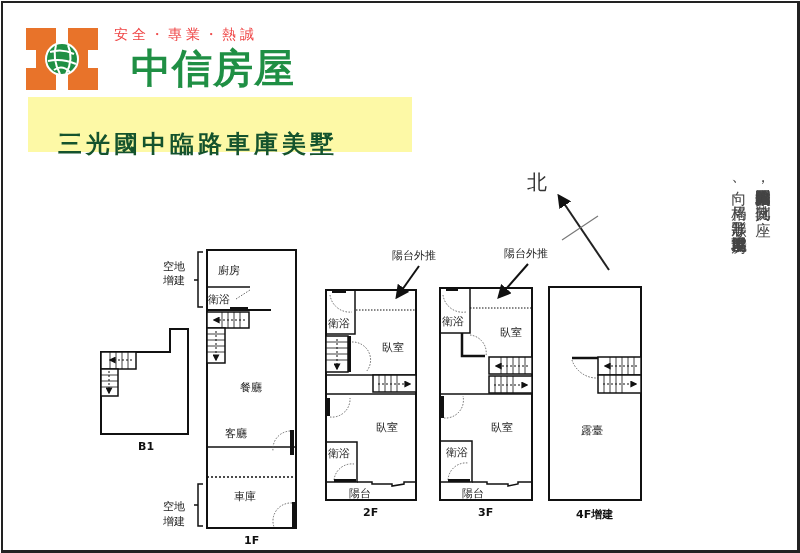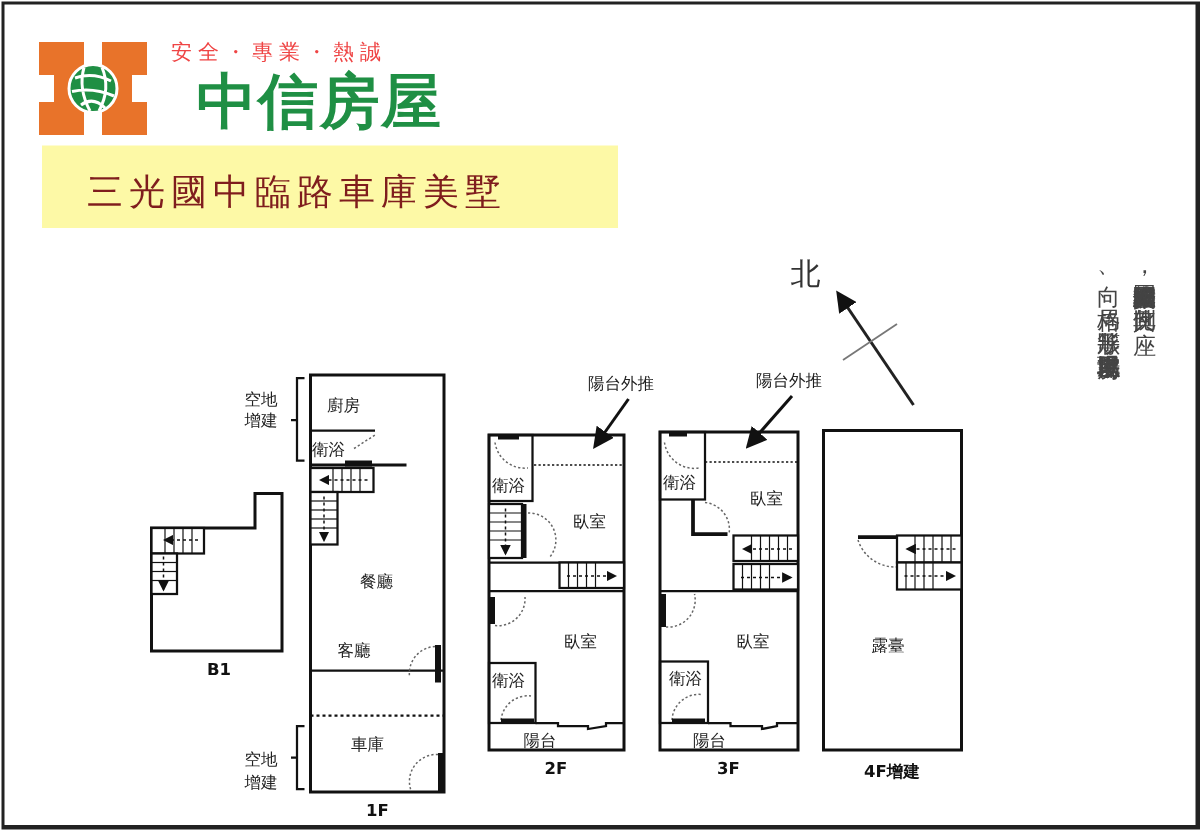--- a/index.html
+++ b/index.html
@@ -2,21 +2,21 @@
 <html><head>
 <meta charset="utf-8">
 <style>
   html, body { margin:0; padding:0; background:#fff; }
   body { width:800px; height:553px; position:relative; overflow:hidden; font-family:"DejaVu Sans", sans-serif; }
   .frame { position:absolute; left:1px; top:1px; width:794px; height:547px; border:2px solid #222; border-right-width:3px; border-bottom-width:3px; box-sizing:content-box; }
   .logo-mark { position:absolute; left:26px; top:28px; width:72px; height:62px; }
   .slogan { position:absolute; left:114px; top:26px; font-size:14px; color:#ef4444; letter-spacing:4px; white-space:nowrap; }
   .brand { position:absolute; left:112px; top:46px; font-size:40px; font-weight:bold; color:#1f8f44; letter-spacing:1px; white-space:nowrap; line-height:44px;margin-left:19px; }
   .title-box { position:absolute; left:28px; top:97px; width:384px; height:55px; background:#fdf9a6; }
-  .title-text { position:absolute; left:58px; top:112px; font-size:24px; font-weight:normal; color:#7f1d1d; letter-spacing:4px; white-space:nowrap; }
+  .title-text { position:absolute; left:58px; top:128px; font-size:24px; font-weight:bold; color:#14532d; letter-spacing:4px; white-space:nowrap; }
   .plan { position:absolute; left:0; top:0; }
   .lbl { font-family:"DejaVu Sans", sans-serif; font-size:11px; fill:#222; }
   .lblb { font-family:"DejaVu Sans", sans-serif; font-size:11px; font-weight:bold; fill:#111; }
   .north { font-family:"DejaVu Sans", sans-serif; font-size:20px; fill:#333; }
   .note { position:absolute; top:178px; width:18px; font-size:15.5px; line-height:18.6px; color:#444; writing-mode:vertical-rl; white-space:nowrap; }
   .note1 { left:754px; }
   .note2 { left:730px; }
 </style>
 </head>
 <body>

